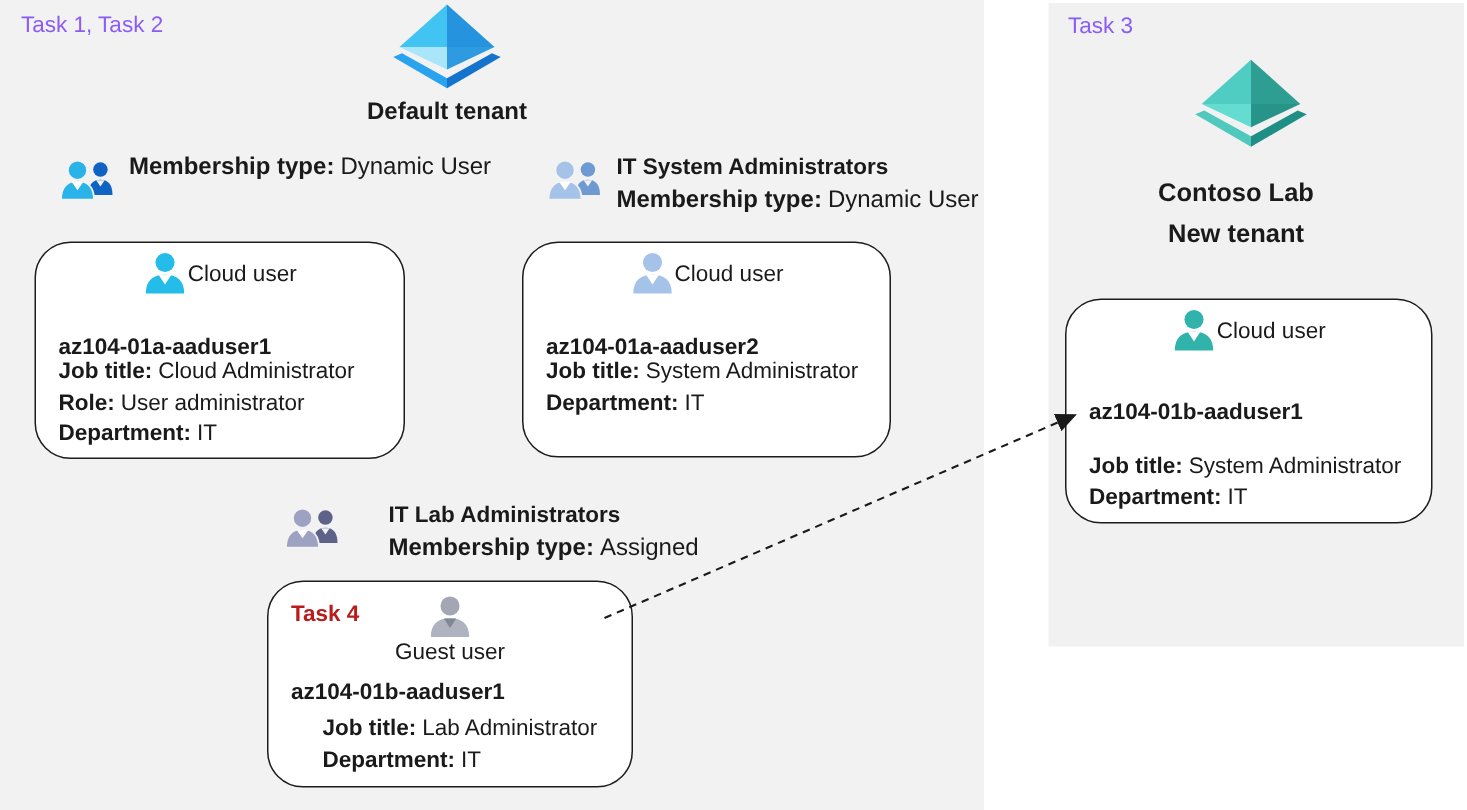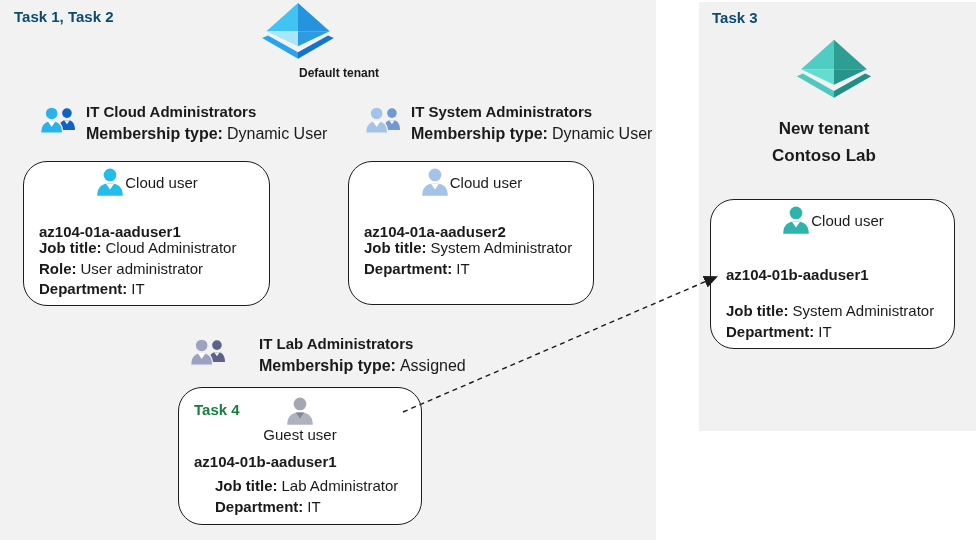--- a/index.html
+++ b/index.html
@@ -4,36 +4,36 @@
 <style>
   html,body { margin:0; padding:0; background:#fff; }
   .stage {
     position:relative; width:978px; height:540px; overflow:hidden;
     font-family:"Liberation Sans", sans-serif; color:#1a1a1a; background:#fff;
   }
   .panel { position:absolute; background:#f2f2f2; }
   .panel-left  { left:0;   top:0; width:656px; height:540px; }
   .panel-right { left:699px; top:2px; width:277px; height:429px; background:#f1f1f2; }
 
-  .task-label { position:absolute; font-weight:bold; font-size:15px; color:#0c4a6e; white-space:nowrap; }
+  .task-label { position:absolute; font-weight:normal; font-size:15px; color:#8b5cf6; white-space:nowrap; }
 
   .tenant-icon { position:absolute; }
-  .tenant-name { position:absolute; font-weight:bold; font-size:12px; text-align:right; white-space:nowrap; }
+  .tenant-name { position:absolute; font-weight:bold; font-size:16px; text-align:center; white-space:nowrap; }
   .tenant-name-right { position:absolute; font-weight:bold; font-size:17px; text-align:center; line-height:27px; }
 
   .group { position:absolute; display:flex; gap:9px; align-items:flex-start; }
   .group svg { flex:none; margin-top:3px; }
   .group .gt { font-weight:bold; font-size:15px; line-height:22px; white-space:nowrap; }
   .group .gm { font-size:16px; line-height:22px; white-space:nowrap; }
   .gm b, .fl b { margin-right:4px; }
 
   .card { position:absolute; background:#fff; border:1.4px solid #1c1c1c; border-radius:24px; }
   .card-head { position:absolute; left:0; right:0; top:5px; display:flex; justify-content:center; align-items:center; gap:0; font-size:15px; }
   .card-head svg { flex:none; }
-  .card-task { position:absolute; left:15px; top:13px; font-weight:bold; font-size:15px; color:#15803d; }
+  .card-task { position:absolute; left:15px; top:13px; font-weight:bold; font-size:15px; color:#b91c1c; }
   .card-name { position:absolute; left:15px; font-weight:bold; font-size:15px; white-space:nowrap;margin-top:19px; }
   .card-fields { position:absolute; left:15px; font-size:15px; line-height:20.5px; }
   .fl { white-space:nowrap; }
 
   .arrow-layer { position:absolute; left:0; top:0; width:978px; height:540px; pointer-events:none; }
 </style>
 </head>
 <body>
 
 <div class="stage">
@@ -55,21 +55,20 @@
     <div class="group" style="left:40px; top:101px;">
       <svg width="37" height="31" viewBox="0 0 46 38">
         <circle cx="33.5" cy="11" r="6" fill="#1063c2"></circle>
         <path d="M23.5,32 C23.5,23 27.5,19.5 33.5,19.5 C39.5,19.5 43.5,23 43.5,32 Z" fill="#1063c2"></path>
         <polygon points="30,19.8 33.5,25 37,19.8" fill="#f2f2f2"></polygon>
         <circle cx="14.5" cy="11.5" r="8" fill="#2ab3e8" stroke="#f2f2f2" stroke-width="1.6"></circle>
         <path d="M0.8,36 C0.8,25 6.8,20.5 14.5,20.5 C22.2,20.5 28.2,25 28.2,36 Z" fill="#2ab3e8" stroke="#f2f2f2" stroke-width="1.6"></path>
         <polygon points="9.6,21 14.5,28.2 19.4,21" fill="#ffffff"></polygon>
       </svg>
       <div>
-        <div class="gt">IT Cloud Administrators</div>
         <div class="gm"><b>Membership type:</b><span>Dynamic User</span></div>
       </div>
     </div>
 
     <div class="group" style="left:365px; top:101px;">
       <svg width="37" height="31" viewBox="0 0 46 38">
         <circle cx="33.5" cy="11" r="6" fill="#6f99d3"></circle>
         <path d="M23.5,32 C23.5,23 27.5,19.5 33.5,19.5 C39.5,19.5 43.5,23 43.5,32 Z" fill="#6f99d3"></path>
         <polygon points="30,19.8 33.5,25 37,19.8" fill="#f2f2f2"></polygon>
         <circle cx="14.5" cy="11.5" r="8" fill="#a5c3e8" stroke="#f2f2f2" stroke-width="1.6"></circle>
@@ -155,22 +154,22 @@
 
     <svg class="tenant-icon" style="left:93px; top:37px;" width="84" height="64" viewBox="0 0 96 74">
       <polygon points="48,1 10,35 48,35" fill="#4fcdc2"></polygon>
       <polygon points="48,1 86,35 48,35" fill="#2e9d92"></polygon>
       <polygon points="10,35 48,35 48,53" fill="#64dcd0"></polygon>
       <polygon points="86,35 48,35 48,53" fill="#27948a"></polygon>
       <polygon points="5,43 48,68 48,60 12,40" fill="#4fc9bd"></polygon>
       <polygon points="91,43 48,68 48,60 84,40" fill="#1f8f85"></polygon>
     </svg>
     <div class="tenant-name-right" style="left:0; top:113px; width:250px;">
+      <div>Contoso Lab</div>
       <div>New tenant</div>
-      <div>Contoso Lab</div>
     </div>
 
     <div class="card" style="left:11px; top:197px; width:243px; height:148px;">
       <div class="card-head">
         <svg width="30" height="30" viewBox="0 0 34 34">
           <circle cx="17" cy="9" r="7.2" fill="#2fb3ab"></circle>
           <path d="M2.5,32.5 C2.5,22.5 8,18.3 17,18.3 C26,18.3 31.5,22.5 31.5,32.5 Z" fill="#2fb3ab"></path>
           <polygon points="12.3,18.6 17,25.6 21.7,18.6" fill="#ffffff"></polygon>
         </svg>
         <span>Cloud user</span>

